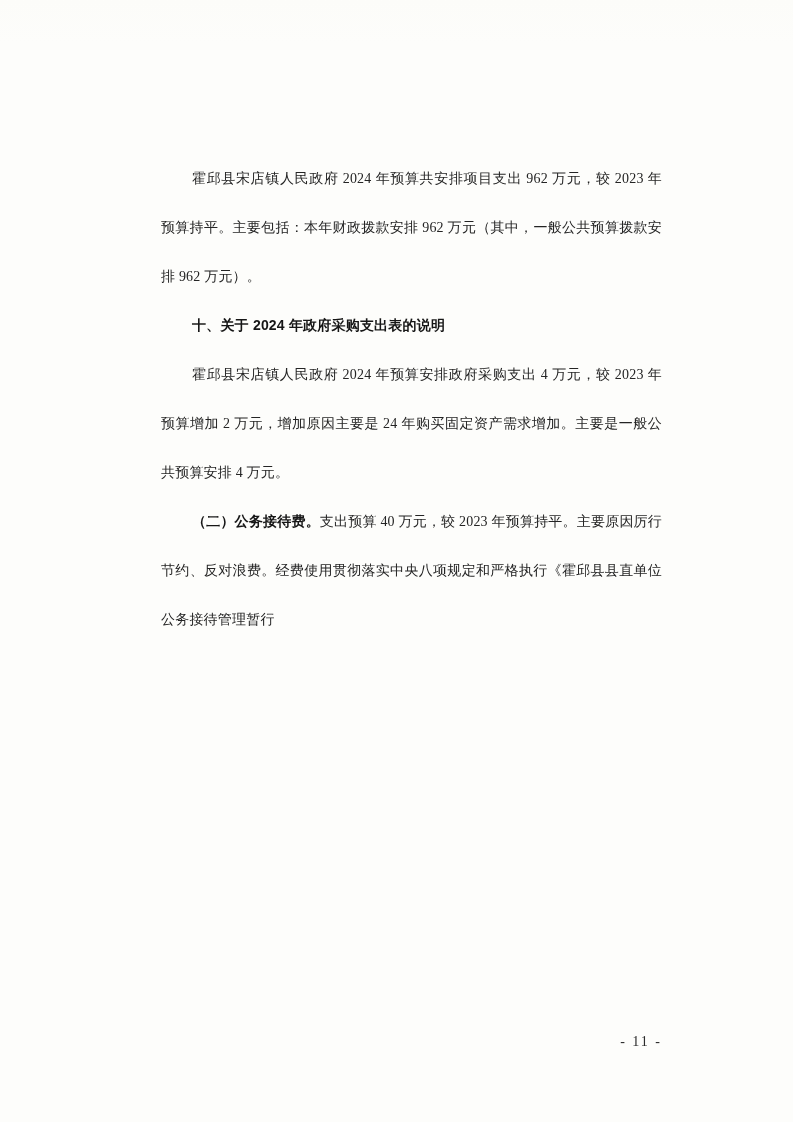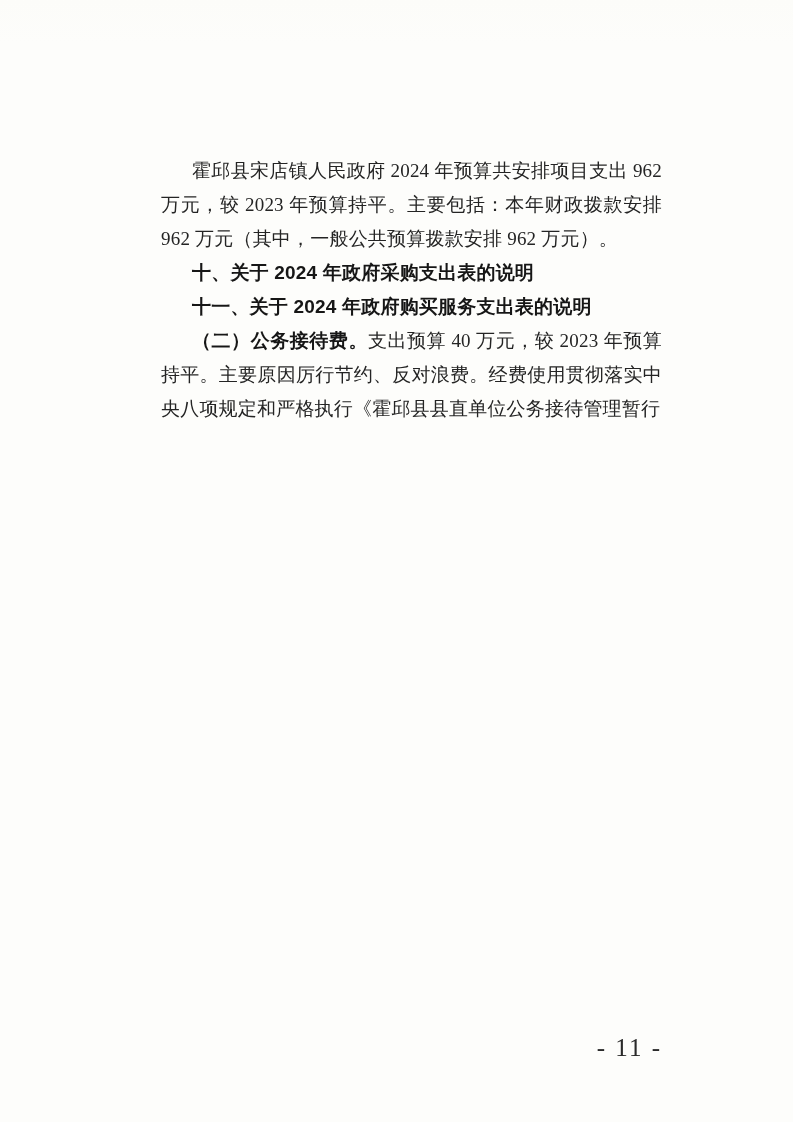--- a/index.html
+++ b/index.html
@@ -21,22 +21,22 @@
     background: linear-gradient(180deg, #fcfcf9 0%, #fdfdfb 4%, #fdfdfb 100%);
   }
   .content {
     position: absolute;
     left: 161px;
     top: 154px;
     width: 501px;
     color: #242424;
   }
   .content p {
-    font-size: 19px;
-    line-height: 34px;
+    font-size: 14px;
+    line-height: 49px;
     text-indent: 31px;
     text-align: justify;
     text-justify: inter-ideograph;
     font-family: "Liberation Serif", "DejaVu Serif", serif;
     letter-spacing: 0.2px;
   }
   .content p.heading {
     font-family: Liberation Sans, sans-serif;
     font-weight: bold;
     color: #161616;
@@ -46,30 +46,30 @@
     font-family: "Liberation Sans", "DejaVu Sans", sans-serif;
     font-weight: bold;
     color: #161616;
   }
   .page-number {
     position: absolute;
     left: 161px;
     top: 1034px;
     width: 501px;
     text-align: right;
-    font-size: 25px;
+    font-size: 14px;
     color: #2a2a2a;
     font-family: "Liberation Serif", "DejaVu Serif", serif;
     letter-spacing: 2px;
   }
 </style>
 </head>
 <body>
 
 <div class="page">
   <div class="content">
     <p class="body"><span>霍邱县宋店镇人民政府 2024 年预算共安排项目支出 962 万元，较 2023 年预算持平。主要包括：本年财政拨款安排 962 万元（其中，一般公共预算拨款安排 962 万元）。</span></p>
     <p class="heading"><span>十、关于 2024 年政府采购支出表的说明</span></p>
-    <p class="heading"><span>十一、关于 2024 年政府购买服务支出表的说明</span></p>
+    <p class="body"><span>霍邱县宋店镇人民政府 2024 年预算安排政府采购支出 4 万元，较 2023 年预算增加 2 万元，增加原因主要是 24 年购买固定资产需求增加。主要是一般公共预算安排 4 万元。</span></p>
     <p class="body"><span class="lead">（二）公务接待费。</span><span>支出预算 40 万元，较 2023 年预算持平。主要原因厉行节约、反对浪费。经费使用贯彻落实中央八项规定和严格执行《霍邱县县直单位公务接待管理暂行</span></p>
   </div>
   <div class="page-number">- 11 -</div>
 </div>
 
 </body></html>

